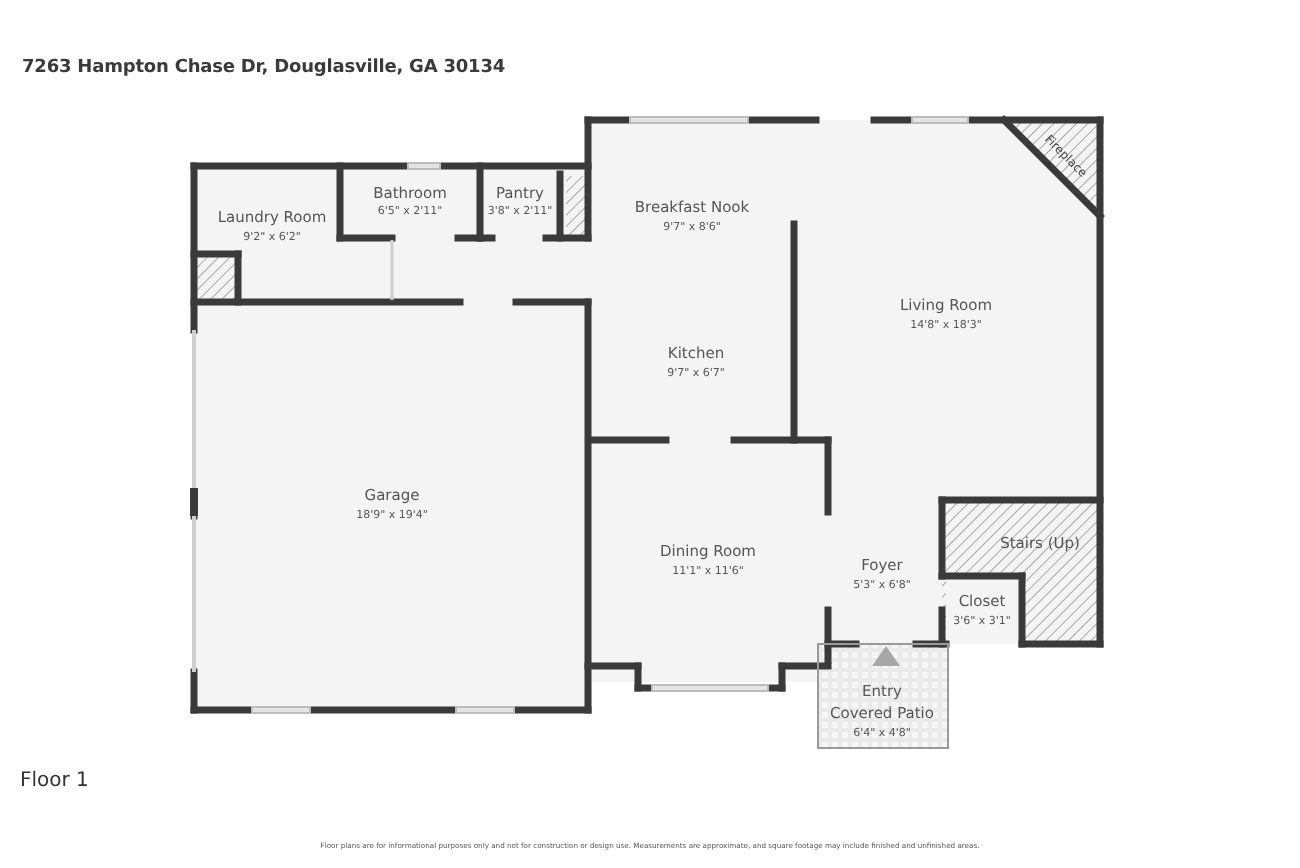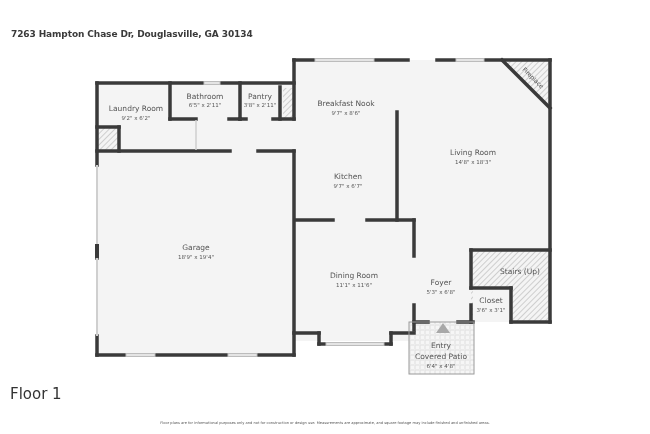--- a/index.html
+++ b/index.html
@@ -1,18 +1,18 @@
 <!DOCTYPE html>
 <html><head>
 <meta charset="utf-8">
 <style>
   html, body { margin: 0; padding: 0; background: #ffffff; }
   body { width: 650px; height: 434px; position: relative; overflow: hidden; font-family: "DejaVu Sans", sans-serif; }
   .address { position: absolute; left: 11px; top: 5px; font-size: 9px; font-weight: bold; color: #3a3a3a; letter-spacing: -0.1px; margin-top: 24px; }
-  .floor-label { position: absolute; left: 10px; top: 385px; font-size: 15px; color: #333333; }
+  .floor-label { position: absolute; left: 10px; top: 385px; font-size: 10px; color: #333333; }
   .disclaimer { position: absolute; left: 0; width: 650px; top: 421px; text-align: center; font-size: 3.6px; color: #555555; }
   svg { position: absolute; left: 0; top: 0; }
   .room-name { font-family: "DejaVu Sans", sans-serif; font-size: 7.5px; fill: #555555; text-anchor: middle; }
   .room-dim { font-family: "DejaVu Sans", sans-serif; font-size: 5.5px; fill: #555555; text-anchor: middle; }
   .fp-label { font-family: "DejaVu Sans", sans-serif; font-size: 6px; fill: #444444; text-anchor: middle; }
 </style>
 </head>
 <body>
 
 <div class="address">7263 Hampton Chase Dr, Douglasville, GA 30134</div>

